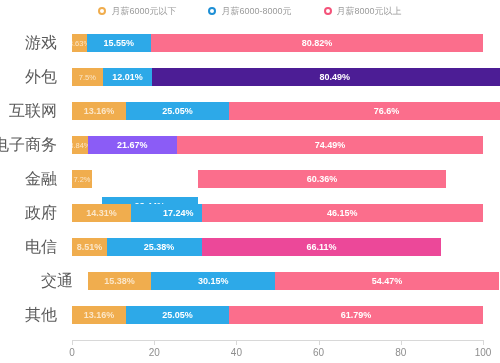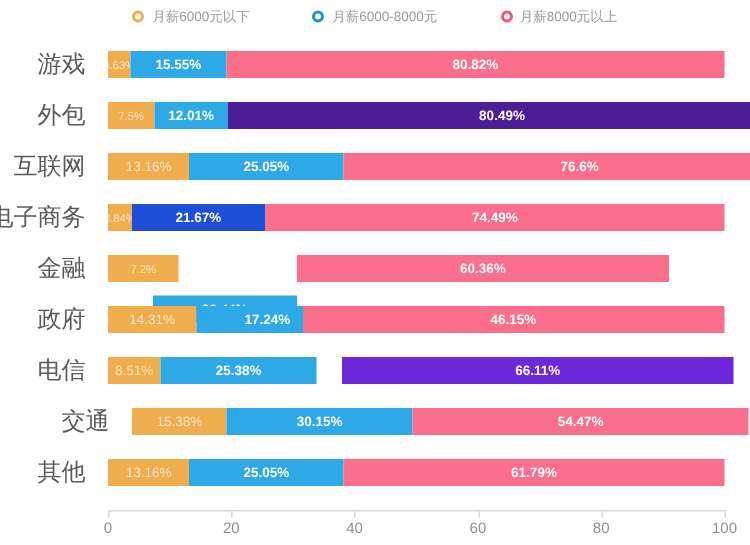--- a/index.html
+++ b/index.html
@@ -23,21 +23,21 @@
   
   .legend {
     position: absolute;
     left: 0;
     top: 0;
     width: 500px;
     height: 22px;
     display: flex;
     justify-content: center;
     align-items: center;
-    gap: 42px;
+    gap: 32px;
   }
   .legend-item {
     display: flex;
     align-items: center;
     gap: 5px;
   }
   .legend-marker {
     width: 8px;
     height: 8px;
     border-radius: 50%;
@@ -102,21 +102,21 @@
   }
   .seg-label {
     font-size: 9px;
     color: #ffffff;
     white-space: nowrap;
     font-weight: bold;
   }
   .seg.low    { background: #f0ad4e; }
   .seg.mid    { background: #2da9e8; }
   .seg.high   { background: #fb6e8c; }
-  .seg.low .seg-label { color: #fbe6c8; font-weight: normal; }
+  .seg.low .seg-label { color: #fbe6c8; font-weight: bold; }
   .seg.narrow .seg-label { font-size: 7.5px; font-weight: normal; }
 
   
   .axis {
     position: absolute;
     left: 0;
     top: 340px;
     width: 500px;
     height: 23px;
   }
@@ -206,32 +206,32 @@
             <span class="seg-label">76.6%</span>
           </div>
         </div>
       </div>
       <div class="row" style="top: 106px;">
         <div class="cat-label">电子商务</div>
         <div class="bar-track">
           <div class="seg low narrow" style="left: 0px; width: 15.7824px; background: rgb(240, 173, 78);">
             <span class="seg-label">3.84%</span>
           </div>
-          <div class="seg mid" style="left: 15.7824px; width: 89.0637px; background: #1d4ed8;">
+          <div class="seg mid" style="left: 15.7824px; width: 89.0637px; background: #8b5cf6;">
             <span class="seg-label">21.67%</span>
           </div>
           <div class="seg high" style="left: 104.846px; width: 306.154px; background: rgb(251, 110, 140);">
             <span class="seg-label">74.49%</span>
           </div>
         </div>
       </div>
       <div class="row" style="top: 140px;">
         <div class="cat-label">金融</div>
         <div class="bar-track">
-          <div class="seg low narrow" style="left: 0px; width: 47px; background: rgb(240, 173, 78);">
+          <div class="seg low narrow" style="left: 0px; width: 20px; background: rgb(240, 173, 78);">
             <span class="seg-label">7.2%</span>
           </div>
           <div class="seg mid" style="left: 29.592px; width: 96.3384px; background: rgb(45, 169, 232); margin-top: 27px;">
             <span class="seg-label">23.44%</span>
           </div>
           <div class="seg high" style="left: 125.93px; width: 248.08px; background: rgb(251, 110, 140);">
             <span class="seg-label">60.36%</span>
           </div>
         </div>
       </div>
@@ -251,21 +251,21 @@
       </div>
       <div class="row" style="top: 208px;">
         <div class="cat-label">电信</div>
         <div class="bar-track">
           <div class="seg low" style="left: 0px; width: 34.9761px; background: rgb(240, 173, 78);">
             <span class="seg-label">8.51%</span>
           </div>
           <div class="seg mid" style="left: 34.9761px; width: 104.312px; background: rgb(45, 169, 232);">
             <span class="seg-label">25.38%</span>
           </div>
-          <div class="seg high" style="left: 156px; width: 261px; background: #6d28d9;">
+          <div class="seg high" style="left: 130px; width: 239px; background: #ec4899;">
             <span class="seg-label">66.11%</span>
           </div>
         </div>
       </div>
       <div class="row" style="top: 242px; margin-left: 16px;">
         <div class="cat-label">交通</div>
         <div class="bar-track">
           <div class="seg low" style="left: 0px; width: 63.2118px; background: rgb(240, 173, 78);">
             <span class="seg-label">15.38%</span>
           </div>

